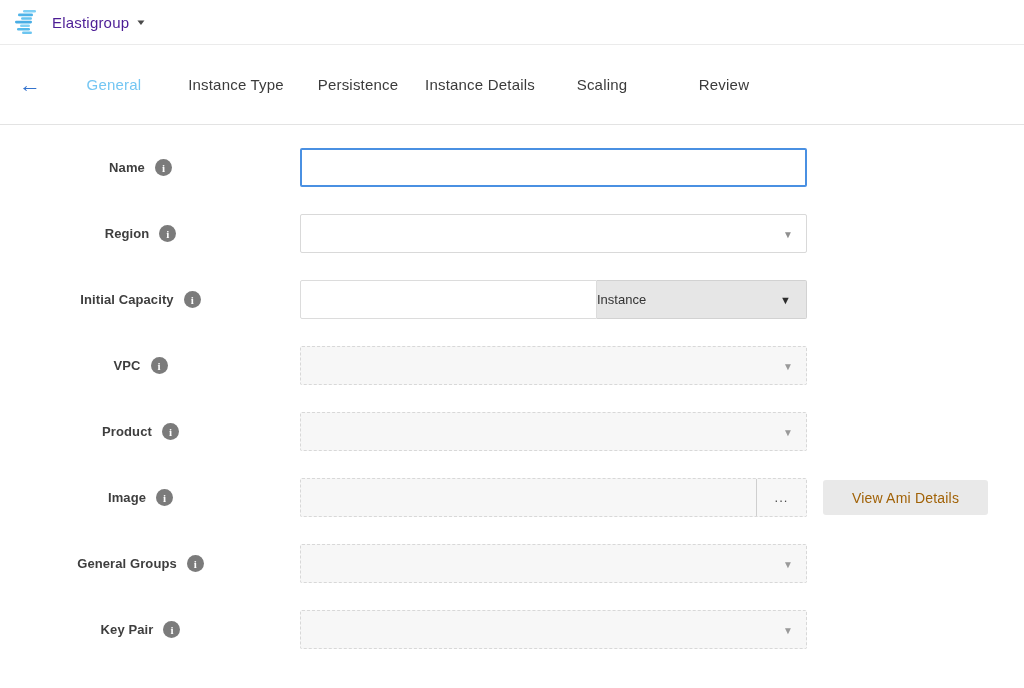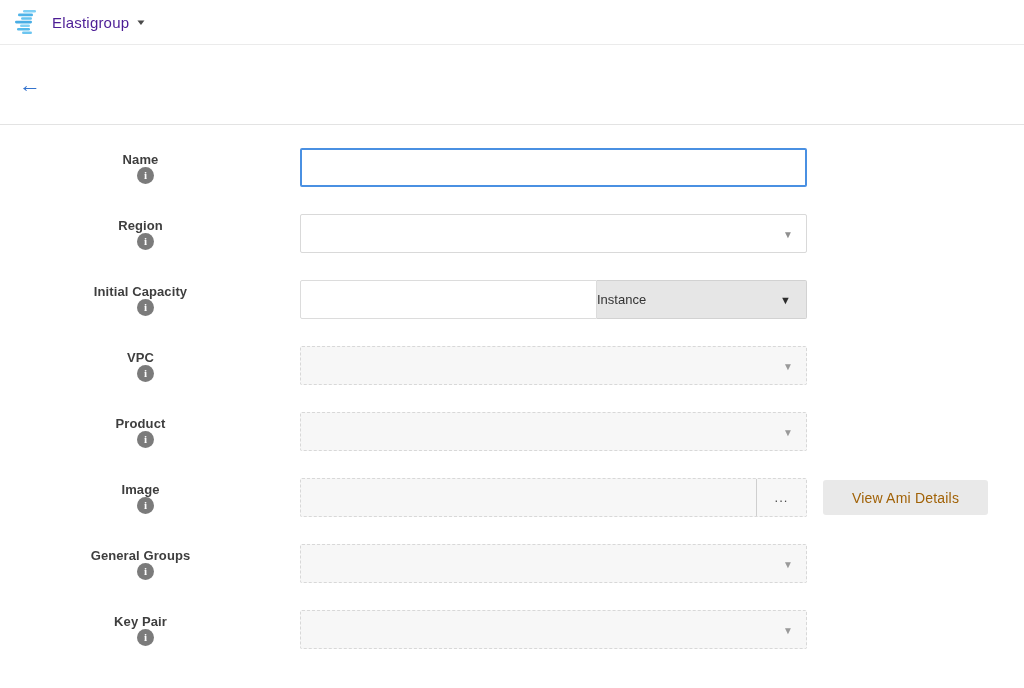--- a/index.html
+++ b/index.html
@@ -19,21 +19,21 @@
   .back-arrow { margin-left:19px; width:22px; font-size:22px; color:#3473cd; line-height:1;
                 cursor:pointer; font-weight:bold; }
   .tabs { display:flex; margin-left:12px; }
   .tab { width:122px; text-align:center; font-size:15px; color:#3b3b3b; cursor:pointer;
          letter-spacing:.2px; }
   .tab.active { color:#74c6f3; }
 
   
   .form { padding-top:23px; }
   .row { display:flex; align-items:center; height:39px; margin-bottom:27px; }
-  .label-col { width:281px; display:flex; justify-content:center; align-items:center;flex-direction:column; }
+  .label-col { width:281px; display:flex; justify-content:center; align-items:center; }
   .field-label { font-size:13px; font-weight:bold; color:#3e3e3e; letter-spacing:.1px; }
   .info-icon { width:17px; height:17px; border-radius:50%; background:#7b7b7b; color:#ffffff;
                font-size:11px; font-weight:bold; display:flex; align-items:center;
                justify-content:center; margin-left:10px; font-family:"Liberation Serif", serif; }
   .control-col { margin-left:19px; display:flex; align-items:center; }
 
   .text-input { width:507px; height:39px; border:1px solid #d9d9d9; border-radius:2px;
                 background:#ffffff; outline:none; padding:0 12px; font-size:14px; color:#333; }
   .text-input.focused { border:2px solid #4a90e2; }
 
@@ -80,20 +80,28 @@
       <rect x="3" y="18" width="13" height="2.6" rx="1.3" fill="#55b9ea"></rect>
       <rect x="8" y="21.4" width="10" height="2.6" rx="1.3" fill="#6cc5f0"></rect>
     </svg>
     <span class="app-name">Elastigroup</span>
     <span class="topbar-caret">▼</span>
   </div>
 </div>
 
 <div class="tabbar">
   <div class="back-arrow">←</div>
+  <div class="tabs">
+    <div class="tab active">General</div>
+    <div class="tab">Instance Type</div>
+    <div class="tab">Persistence</div>
+    <div class="tab">Instance Details</div>
+    <div class="tab">Scaling</div>
+    <div class="tab">Review</div>
+  </div>
 </div>
 
 <div class="form">
 
   <div class="row">
     <div class="label-col">
       <span class="field-label">Name</span>
       <span class="info-icon">i</span>
     </div>
     <div class="control-col">

